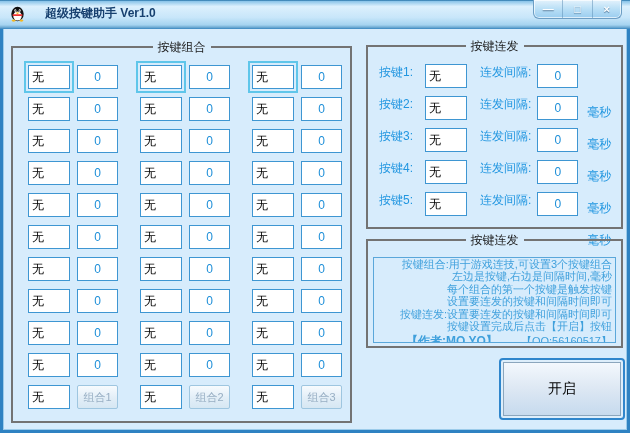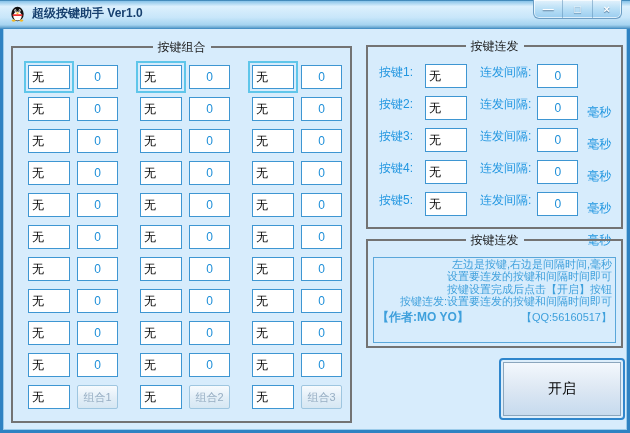--- a/index.html
+++ b/index.html
@@ -9,21 +9,21 @@
     box-shadow: inset 0 0 0 3px #2e82c2, inset 0 0 0 4px #9bcbea;
     overflow:hidden;
   }
   
   .titlebar {
     position:absolute; top:0; left:0; right:0; height:29px;
     background:linear-gradient(180deg,#1c6ca3 0,#8ec6ea 5%,#dcf0fd 22%,#c8e6fa 60%,#a5d3f0 86%,#5b9cc9 97%,#2e82c2 100%);
     display:flex; align-items:center;
   }
   .title-icon { width:17px; height:17px; margin:0 6px 2px 9px; flex:0 0 auto; }
-  .title-text { font-size:12px; font-weight:bold; color:#17406f; padding-bottom:3px; }
+  .title-text { font-size:12px; font-weight:bold; color:#17406f; padding-bottom:3px;margin-left:13px; }
   .win-controls {
     position:absolute; top:0; right:8px; height:19px; width:89px;
     display:flex; border:1px solid #6d9ec4; border-top:none;
     border-radius:0 0 6px 6px; overflow:hidden;
     background:linear-gradient(180deg,#e3f2fc,#b9dff6 50%,#9bcdef);
     box-shadow: inset 0 0 0 1px rgba(255,255,255,.65);
   }
   .win-btn {
     flex:1; border:none; background:transparent; cursor:default;
     color:#fff; font-size:11px; font-weight:bold; line-height:17px;
@@ -63,21 +63,21 @@
   .af-label2 { font-size:12px; color:#2196e0; margin-left:13px; margin-right:6px; }
   .af-unit { font-size:12px; color:#2196e0; margin-left:9px;margin-top:40px; }
   
   .gb-instructions { left:366px; top:239px; width:257px; height:109px; }
   .instr-box {
     position:absolute; left:5px; top:16px; right:5px; bottom:3px;
     border:1px solid #5aa7da; padding:0 3px; overflow:hidden;
   }
   .instr-line { font-size:11px; line-height:12.4px; color:#3fa0dc; text-align:right; white-space:nowrap; }
   .instr-footer { display:flex; justify-content:space-between; align-items:baseline; margin-top:1px; }
-  .instr-author { font-size:12px; font-weight:bold; color:#3fa0dc; }
+  .instr-author { font-size:12px; font-weight:bold; color:#3fa0dc;margin-left:29px; }
   .instr-qq { font-size:11px; color:#3fa0dc; }
   
   .gb-hotkey { left:366px; top:362px; width:127px; height:60px; }
   .hk-line { font-size:12px; color:#2196e0; white-space:nowrap; padding-left:8px; }
   .hk-line.l1 { margin-top:10px; }
   .hk-line.l2 { margin-top:15px; }
   .start-btn {
     position:absolute; left:499px; top:358px; width:126px; height:62px;
     border:2px solid #2f86cc; border-radius:4px; background:#ddeefb; padding:2px; cursor:default;
   }
@@ -296,24 +296,26 @@
           <input class="num-input" type="text" value="0" style="">
           <span class="af-unit">毫秒</span>
         </div>
       </div>
   </div>
 
   <div class="groupbox gb-instructions">
     <span class="legend">按键连发</span>
     <div class="instr-box">
       <div>
+          <div class="instr-line">按键组合:用于游戏连技,可设置3个按键组合</div>
           <div class="instr-line">左边是按键,右边是间隔时间,毫秒</div>
+          <div class="instr-line">每个组合的第一个按键是触发按键</div>
           <div class="instr-line">设置要连发的按键和间隔时间即可</div>
+          <div class="instr-line">按键连发:设置要连发的按键和间隔时间即可</div>
           <div class="instr-line">按键设置完成后点击【开启】按钮</div>
-          <div class="instr-line">按键连发:设置要连发的按键和间隔时间即可</div>
         </div>
       <div class="instr-footer">
         <span class="instr-author">【作者:MO YO】</span>
         <span class="instr-qq">【QQ:56160517】</span>
       </div>
     </div>
   </div>
 
 
   <button class="start-btn">

